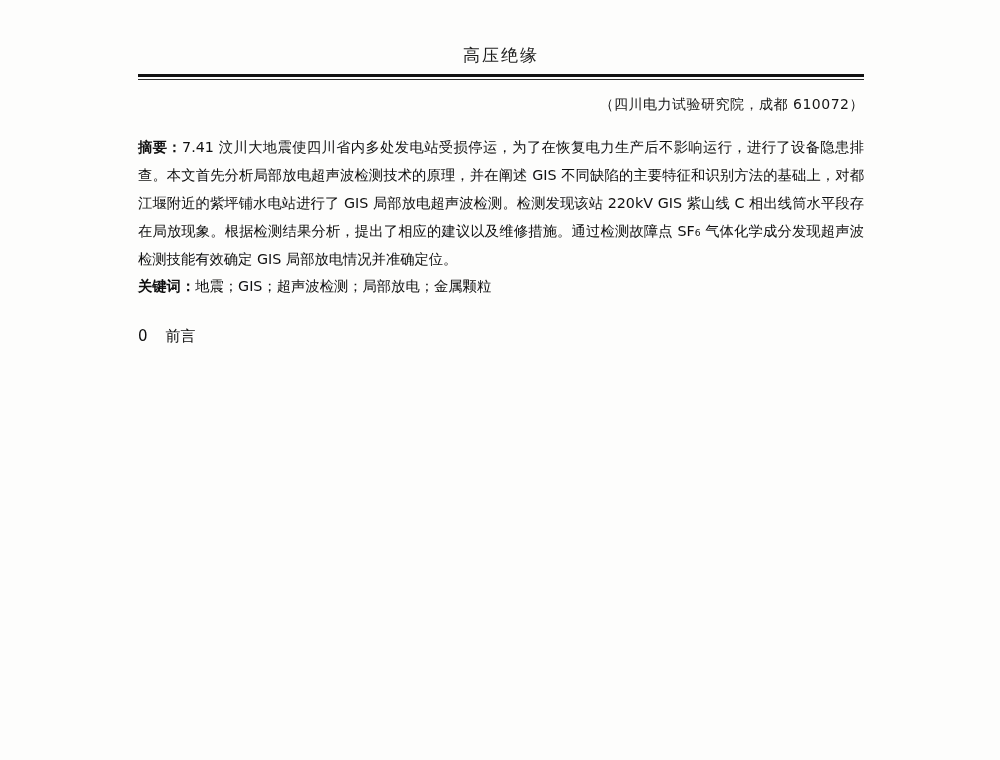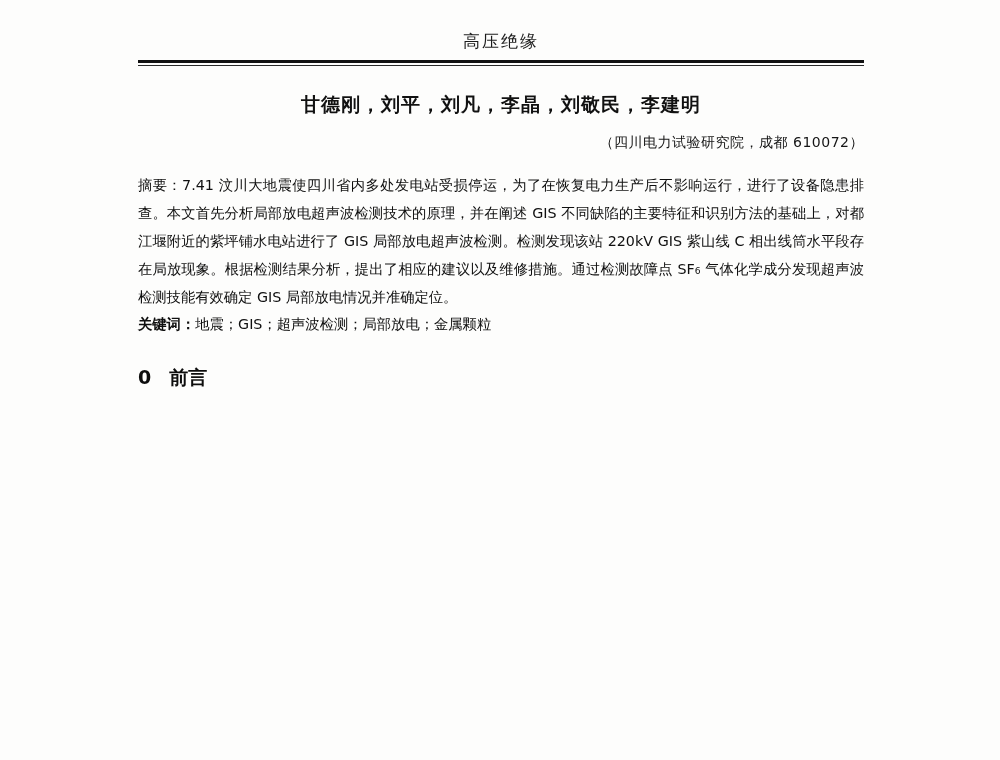--- a/index.html
+++ b/index.html
@@ -16,21 +16,21 @@
   }
   .page {
     position: relative;
     width: 1000px;
     height: 760px;
     background: #fdfdfc;
   }
   .content {
     position: absolute;
     left: 138px;
-    top: 30px;
+    top: 44px;
     width: 726px;
   }
   
   .runhead {
     text-align: center;
     font-family: "DejaVu Sans", sans-serif;
     font-size: 17px;
     letter-spacing: 2px;
     color: #1b1b1b;
     padding-bottom: 7px;
@@ -70,21 +70,21 @@
   }
   
   .abstract {
     margin-top: 20px;
     font-size: 14.3px;
     line-height: 1.95;
     text-align: justify;
     color: #0f0f0f;
   }
   .abstract .lead {
-    font-weight: normal;
+    font-weight: bold;
   }
   .keywords {
     font-size: 14.3px;
     line-height: 1.9;
     color: #0f0f0f;
   }
   .keywords .lead {
     font-weight: bold;
   }
   
@@ -94,22 +94,22 @@
     gap: 40px;
   }
   .col {
     width: 343px;
     font-size: 15.3px;
     line-height: 1.78;
     text-align: justify;
     color: #0d0d0d;
   }
   .sec-head {
-    font-size: 19px;
-    font-weight: bold;
+    font-size: 15px;
+    font-weight: normal;
     margin-bottom: 28px;
   }
   .sec-head .num {
     margin-right: 18px;
   }
   .para {
     text-indent: 2em;
   }
   .para.noind {
     text-indent: 0;
@@ -119,21 +119,20 @@
 <body>
 
 <div class="page">
   <div class="content">
 
     <div class="runhead">高压绝缘</div>
     <div class="rule-thick"></div>
     <div class="rule-thin"></div>
 
 
-    <div class="authors">甘德刚，刘平，刘凡，李晶，刘敬民，李建明</div>
 
     <div class="affil">（四川电力试验研究院，成都 610072）</div>
 
     <div class="abstract">
       <span class="lead">摘要：</span><span>7.41 汶川大地震使四川省内多处发电站受损停运，为了在恢复电力生产后不影响运行，进行了设备隐患排查。本文首先分析局部放电超声波检测技术的原理，并在阐述 GIS 不同缺陷的主要特征和识别方法的基础上，对都江堰附近的紫坪铺水电站进行了 GIS 局部放电超声波检测。检测发现该站 220kV GIS 紫山线 C 相出线筒水平段存在局放现象。根据检测结果分析，提出了相应的建议以及维修措施。通过检测故障点 SF₆ 气体化学成分发现超声波检测技能有效确定 GIS 局部放电情况并准确定位。</span>
     </div>
 
     <div class="keywords">
       <span class="lead">关键词：</span><span>地震；GIS；超声波检测；局部放电；金属颗粒</span>
     </div>

